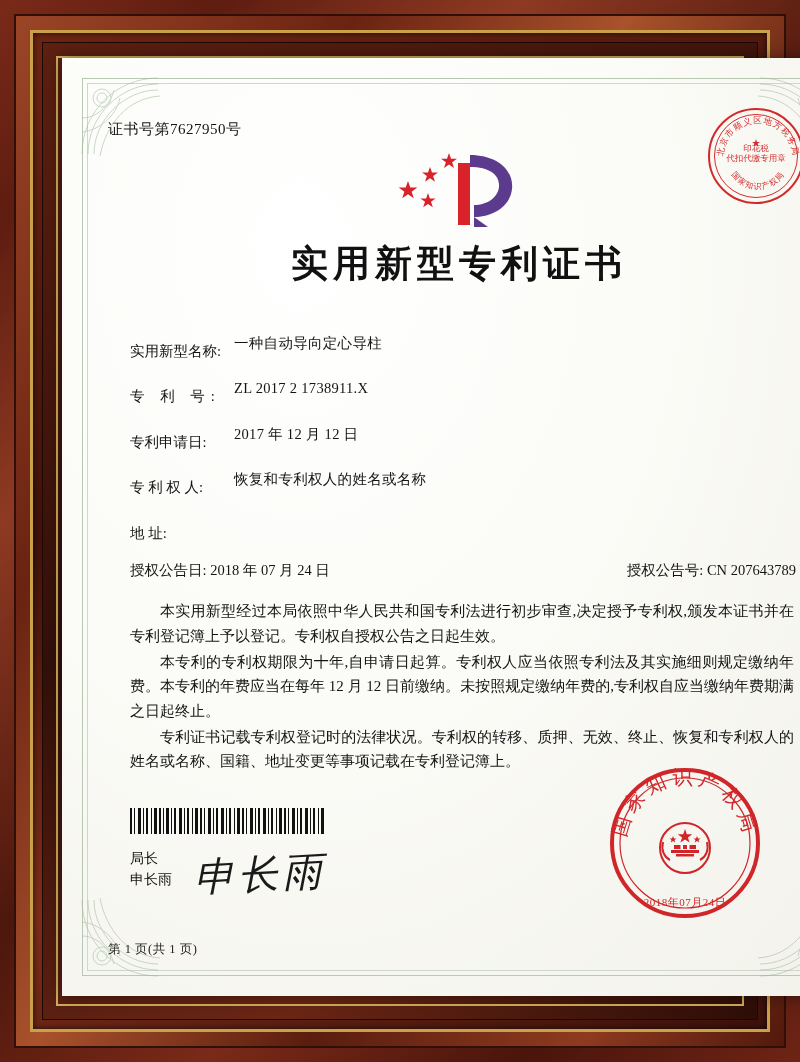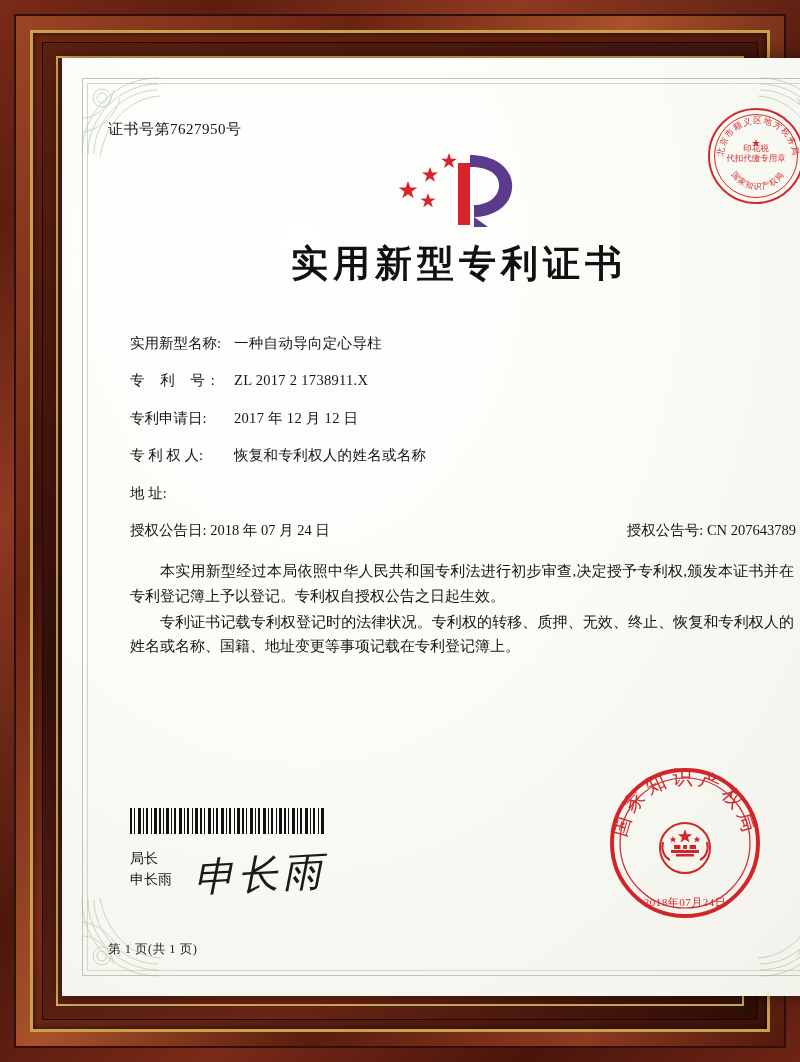--- a/index.html
+++ b/index.html
@@ -171,20 +171,21 @@
   .field-row {
     display: flex;
     align-items: flex-start;
     margin-bottom: 20px;
   }
   .field-label {
     width: 104px;
     flex: 0 0 104px;
     letter-spacing: 0px;
     white-space: nowrap;
+    margin-top: 8px;
   }
   .field-label.spaced { letter-spacing: 6px; }
   .field-value {
     flex: 1;
     letter-spacing: .3px;
   }
   .field-value .line2 { display: block; margin-top: 7px; }
 
   .dual-row {
     display: flex;
@@ -416,20 +417,21 @@
         <div class="right">
           <span>授权公告号:</span>
           <span>CN 207643789 U</span>
         </div>
       </div>
 
     </div>
 
     <div class="paragraphs">
       <p>本实用新型经过本局依照中华人民共和国专利法进行初步审查,决定授予专利权,颁发本证书并在专利登记簿上予以登记。专利权自授权公告之日起生效。</p>
+      <p>本专利的专利权期限为十年,自申请日起算。专利权人应当依照专利法及其实施细则规定缴纳年费。本专利的年费应当在每年 12 月 12 日前缴纳。未按照规定缴纳年费的,专利权自应当缴纳年费期满之日起终止。</p>
       <p>专利证书记载专利权登记时的法律状况。专利权的转移、质押、无效、终止、恢复和专利权人的姓名或名称、国籍、地址变更等事项记载在专利登记簿上。</p>
     </div>
 
     <svg class="barcode" viewBox="0 0 196 26" preserveAspectRatio="none">
       <g fill="#111">
         <rect x="0" y="0" width="2" height="26"></rect>
           <rect x="4" y="0" width="1" height="26"></rect>
         <rect x="8" y="0" width="3" height="26"></rect>
           <rect x="13" y="0" width="1" height="26"></rect>
         <rect x="16" y="0" width="2" height="26"></rect>

